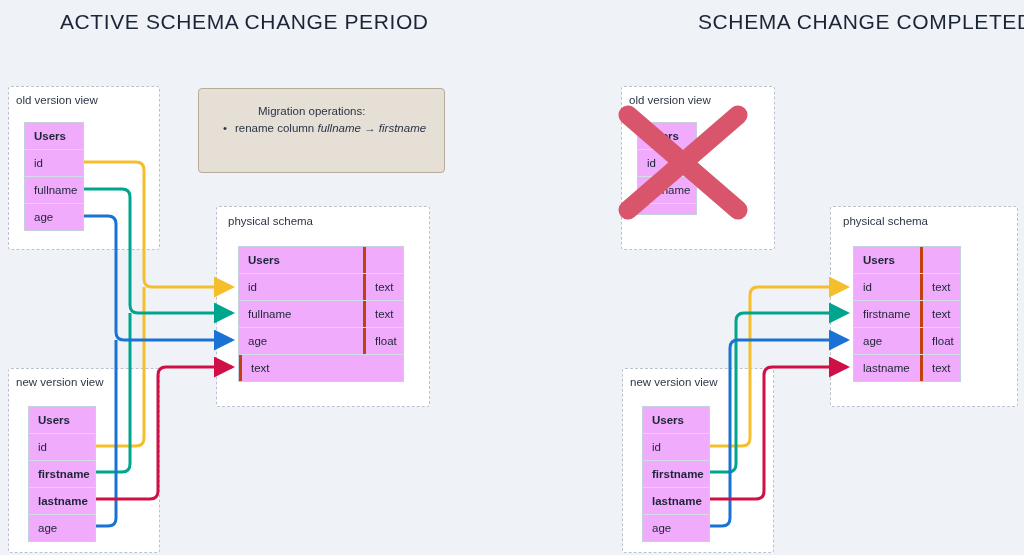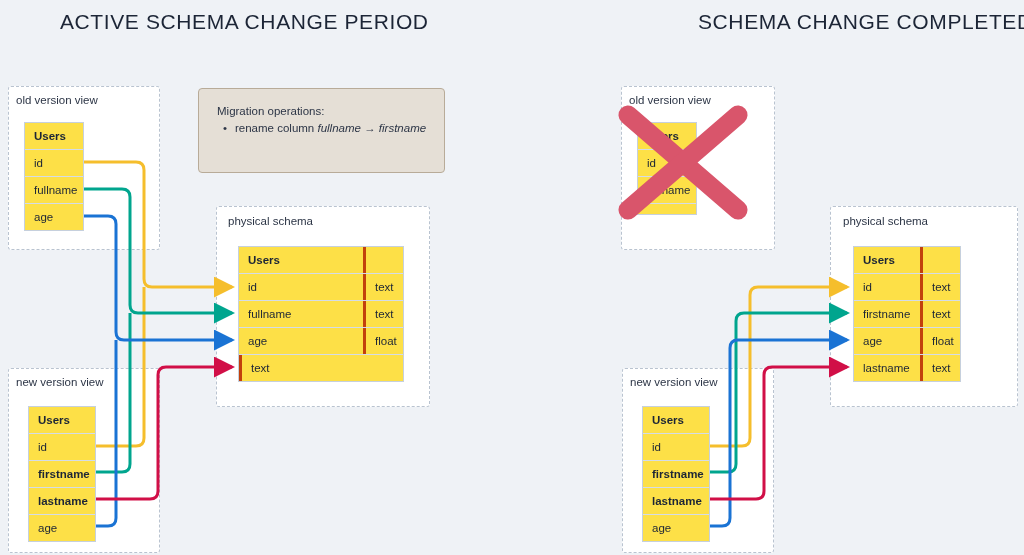--- a/index.html
+++ b/index.html
@@ -43,21 +43,21 @@
   .box-label {
     position: absolute;
     font-size: 11.5px;
     color: #2c3546;
     white-space: nowrap;
   }
 
   
   .etable {
     position: absolute;
-    background: #fde047;
+    background: #f0abfc;
     border: 1px solid #c6d0dd;
     border-collapse: collapse;
     font-size: 11.5px;
     box-sizing: border-box;
   }
   .etable .row {
     display: flex;
     border-bottom: 1px solid #d4dce7;
     box-sizing: border-box;
   }
@@ -85,21 +85,21 @@
     width: 247px;
     height: 85px;
     background: #e5dfd6;
     border: 1px solid #b8ab98;
     border-radius: 4px;
     box-sizing: border-box;
     padding: 16px 14px 10px 18px;
     font-size: 11.5px;
     color: #2c3546;
   }
-  #migration-note .note-head { margin-bottom: 3px; }
+  #migration-note .note-head { margin-bottom: 3px; margin-left: 41px; }
   #migration-note ul {
     margin: 0;
     padding-left: 18px;
     list-style: none;
   }
   #migration-note li {
     position: relative;
     line-height: 17px;
   }
   #migration-note li::before {

